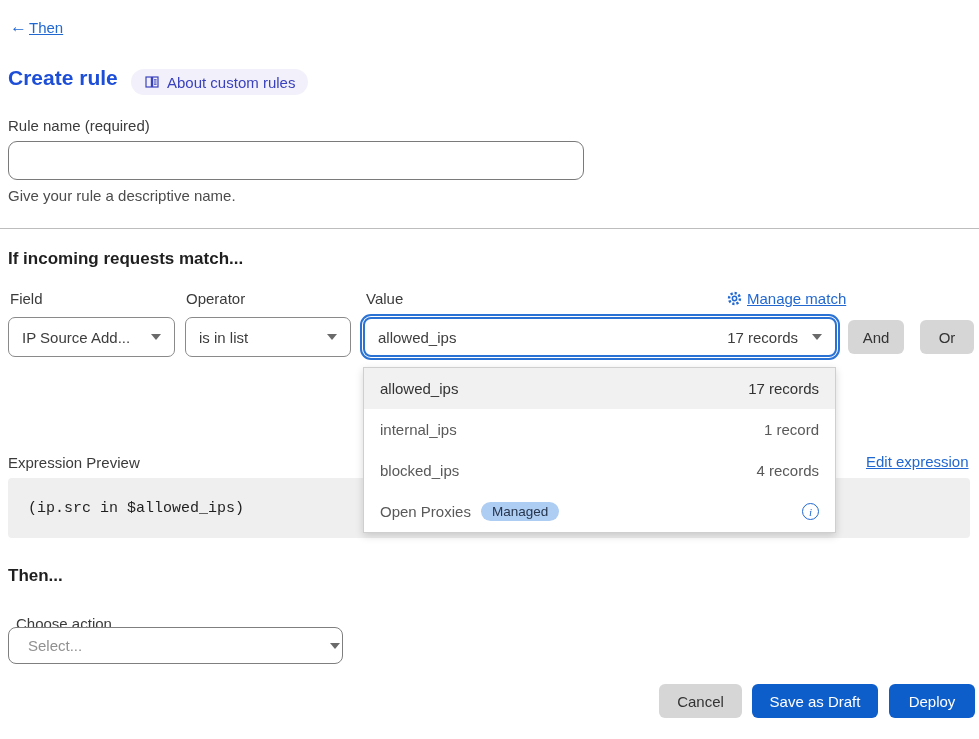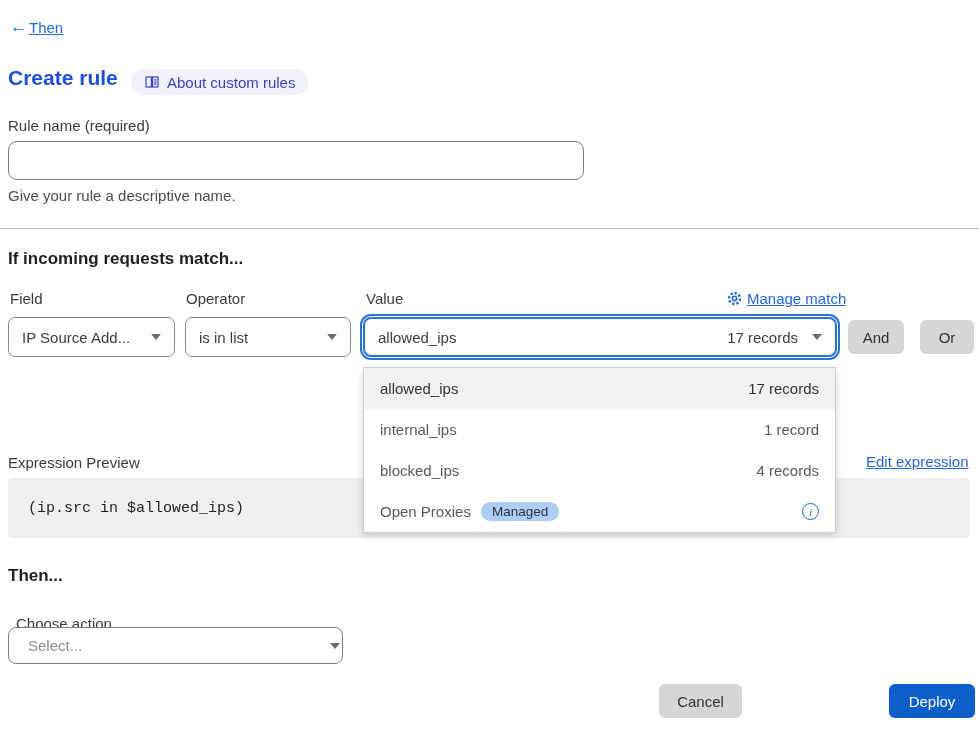--- a/index.html
+++ b/index.html
@@ -219,15 +219,16 @@
   </div>
 
   <div class="abs section-heading then-heading">Then...</div>
   <div class="abs form-label choose-action-label">Choose action</div>
   <div class="abs select-box action-select">
     <span class="action-placeholder">Select...</span>
     <span class="caret"></span>
   </div>
 
   <button class="abs gray-btn cancel-button">Cancel</button>
+  <button class="abs blue-btn save-draft-button">Save as Draft</button>
   <button class="abs blue-btn deploy-button">Deploy</button>
 
 </div>
 
 </body></html>

